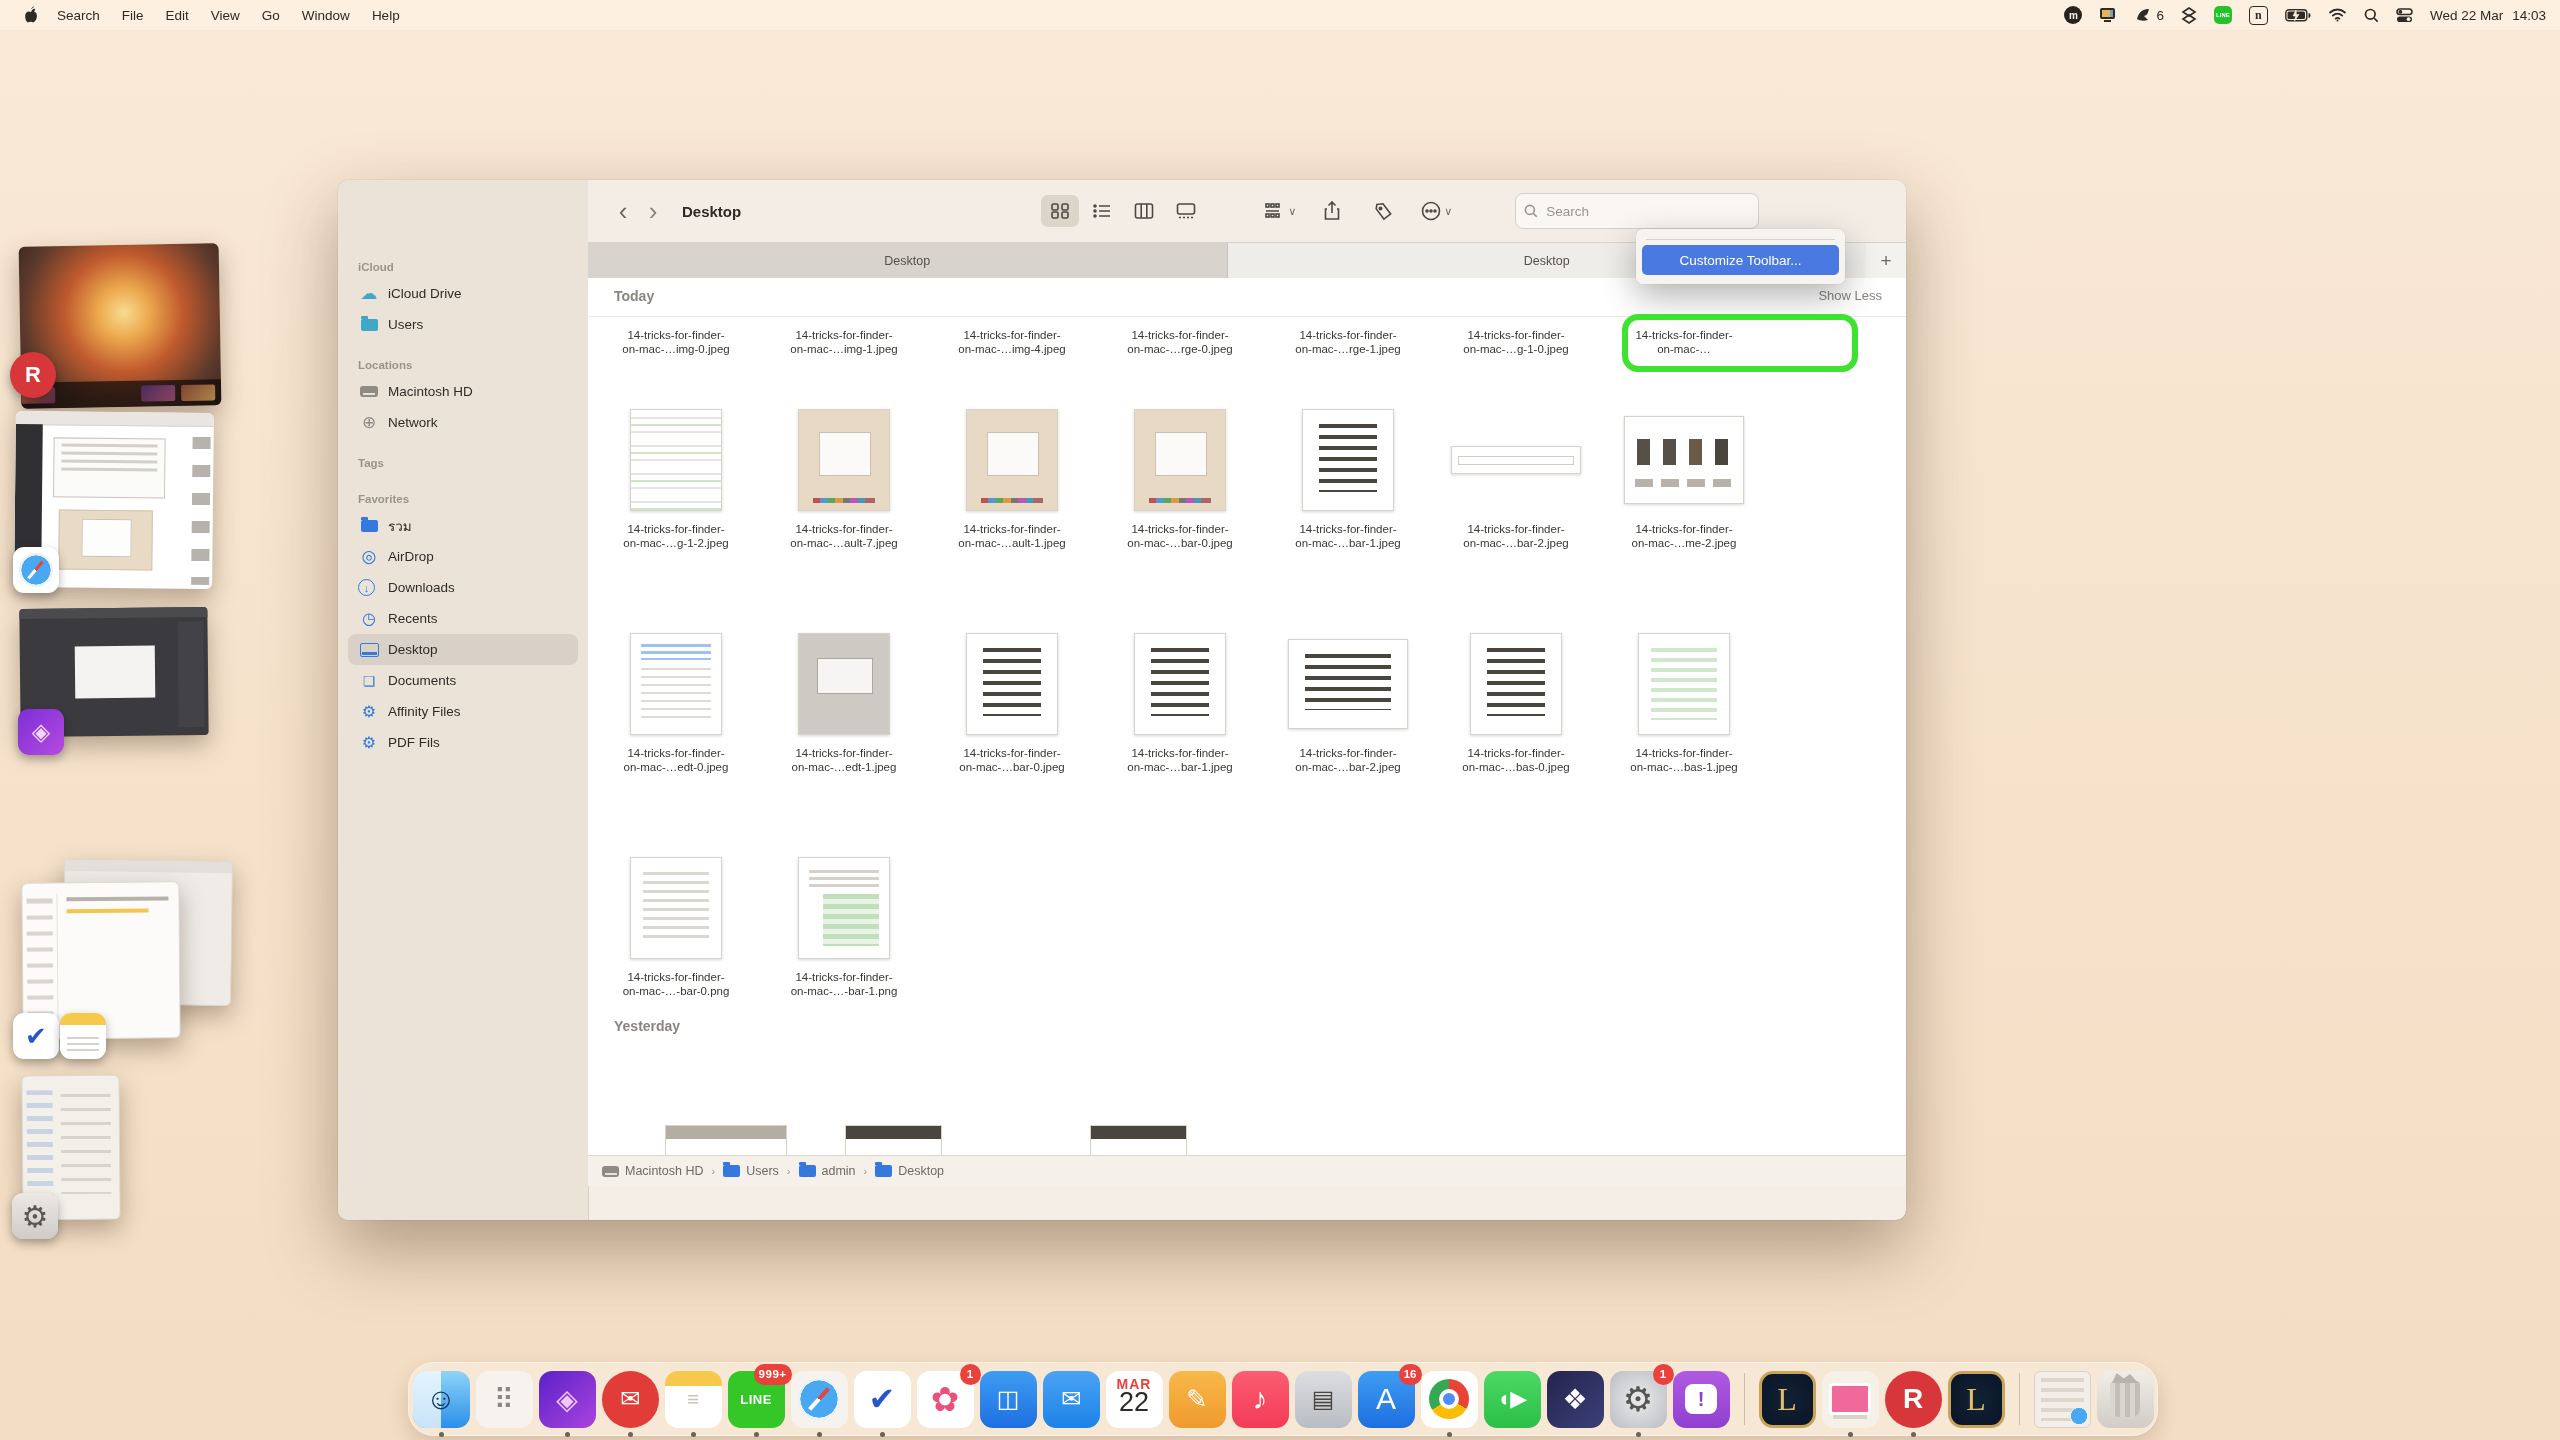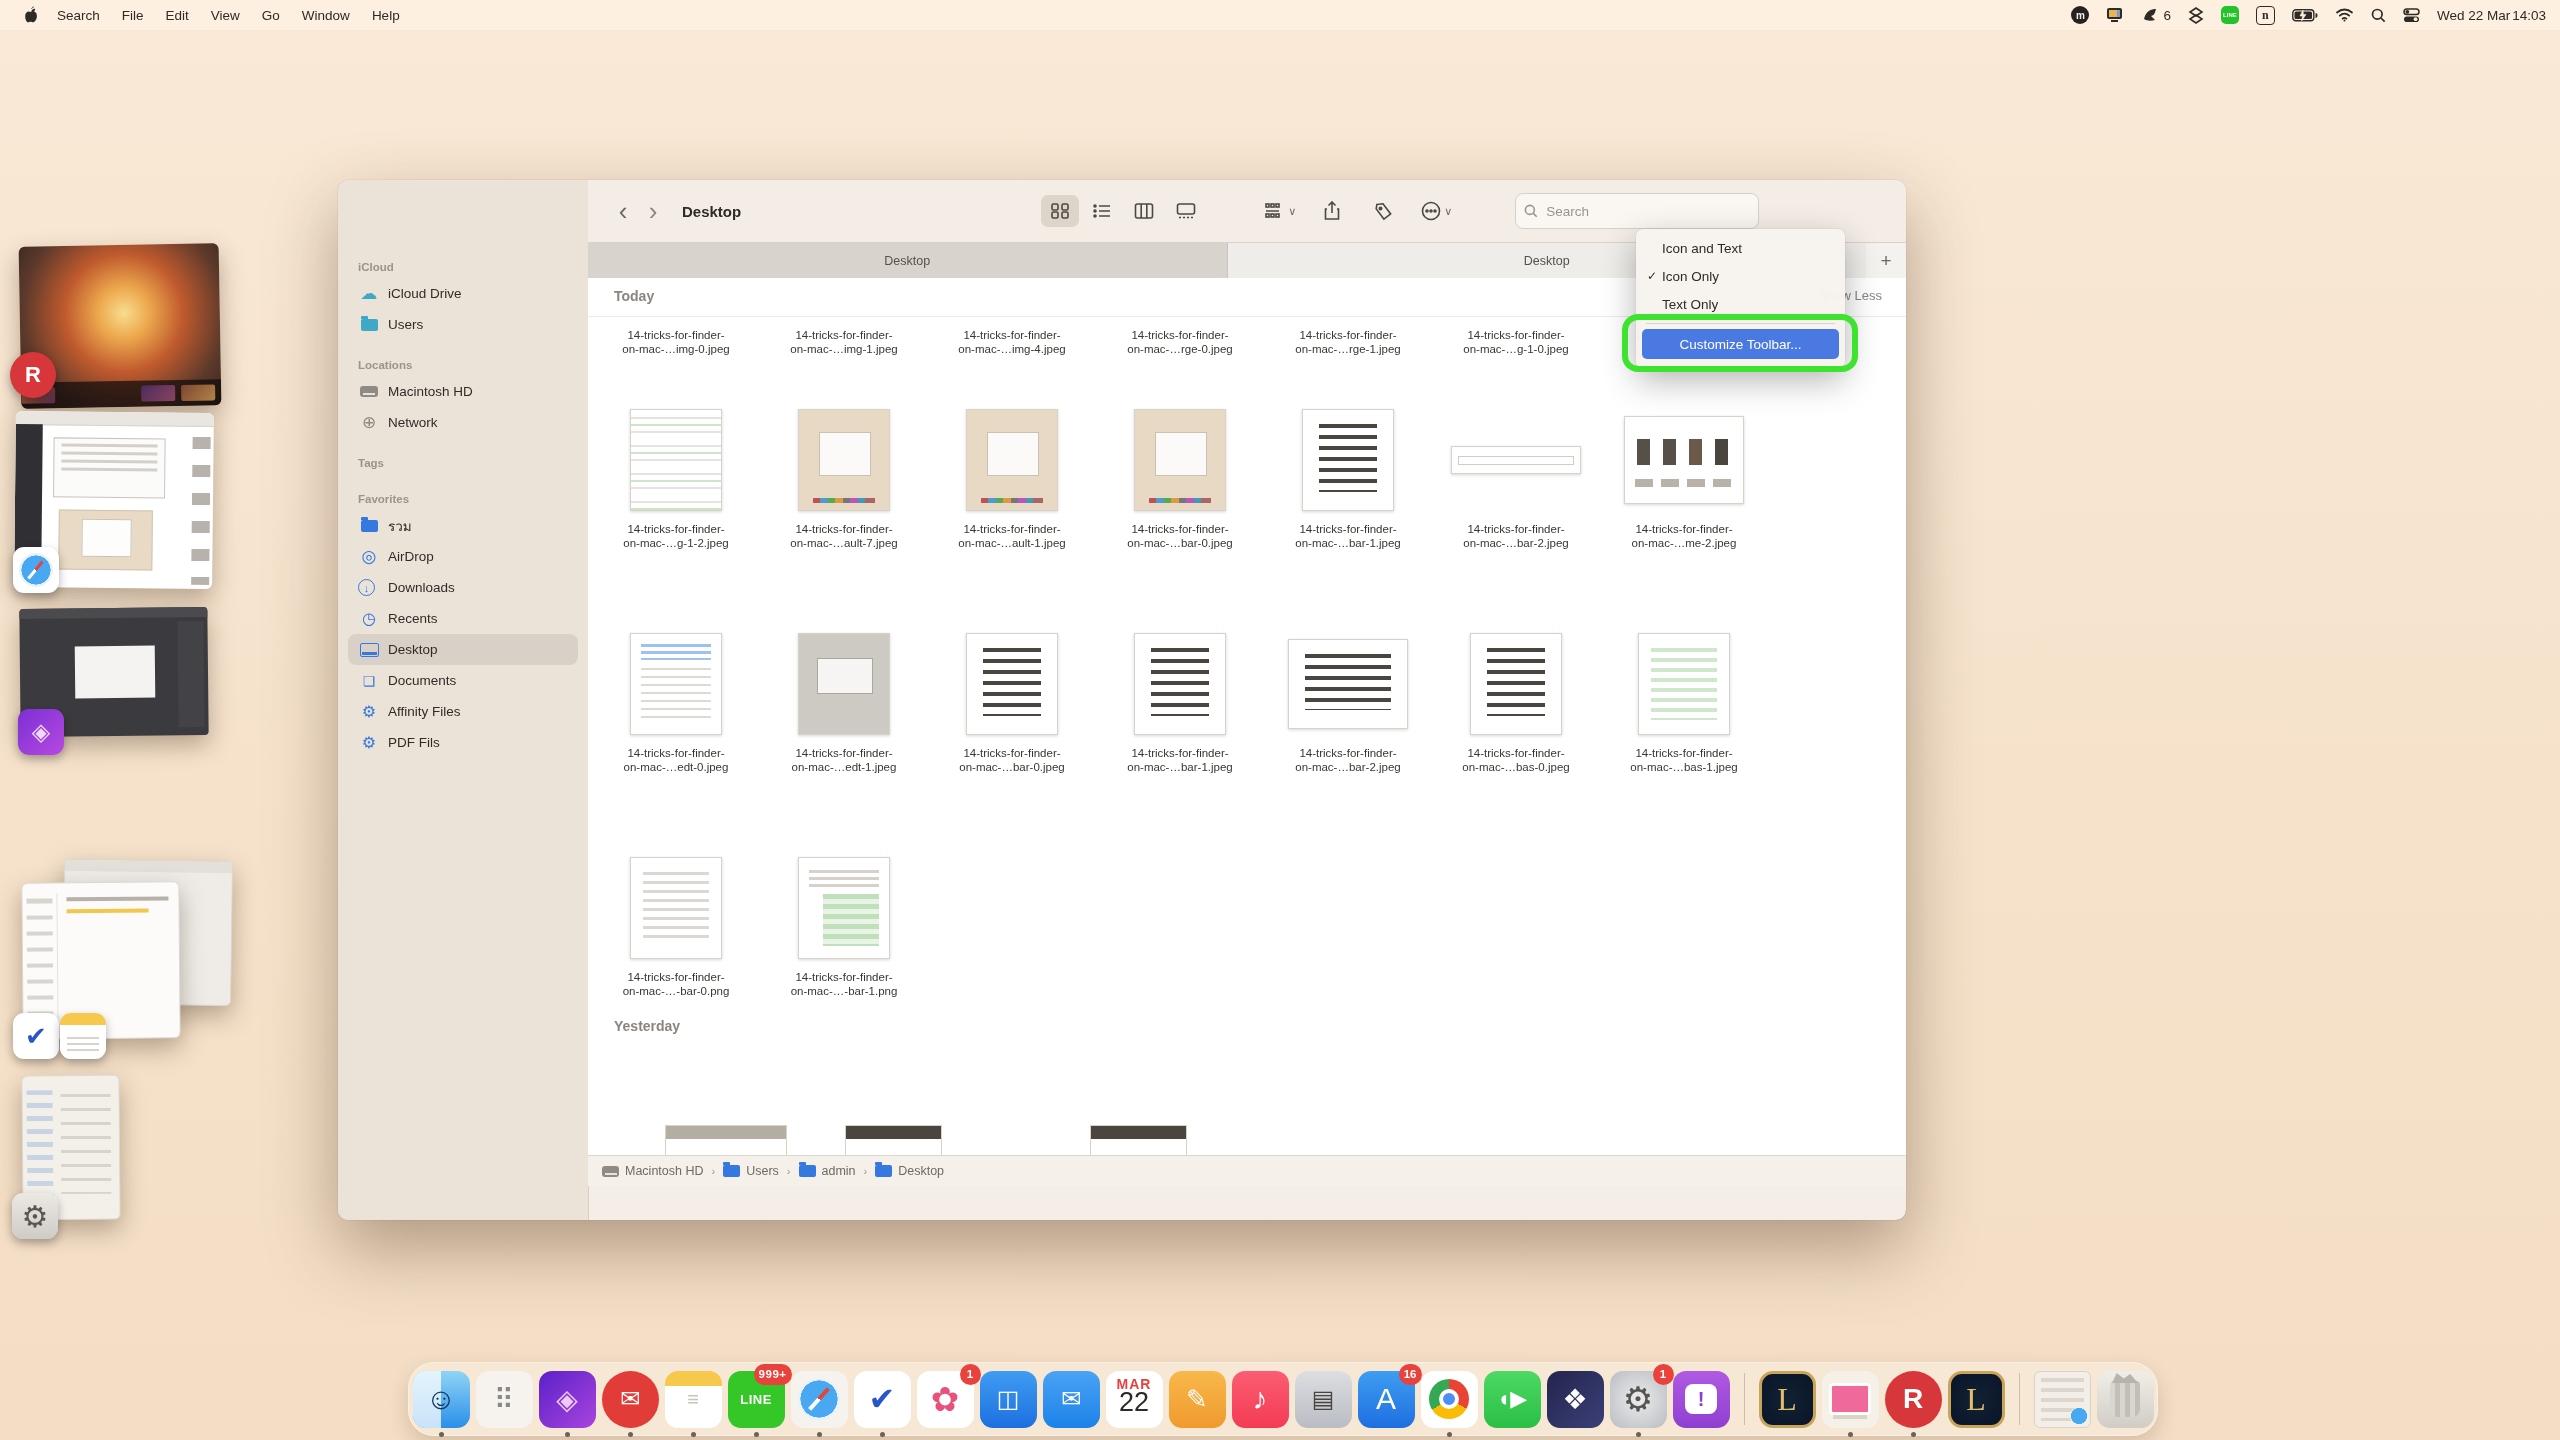--- a/index.html
+++ b/index.html
@@ -18,21 +18,21 @@
   #menubar .mright{margin-left:auto;display:flex;align-items:center;gap:17px;padding-right:14px;}
   .sticon{display:inline-flex;align-items:center;justify-content:center;height:18px;color:#2e2a26;}
   .sticon svg{display:block}
   .st-darkcircle{width:18px;height:18px;border-radius:50%;background:#262220;color:#f5efe6;
     font-size:10px;font-weight:700;display:flex;align-items:center;justify-content:center;}
   .st-notion{width:17px;height:17px;border:1.6px solid #2e2a26;border-radius:4px;
     font-family:"Liberation Serif",serif;font-weight:700;font-size:12px;
     display:flex;align-items:center;justify-content:center;}
   .st-line{width:18px;height:18px;border-radius:5px;background:#25c32a;color:#fff;
     font-size:6px;font-weight:700;display:flex;align-items:center;justify-content:center;}
-  .clock{display:flex;gap:2px;}
+  .clock{display:flex;gap:9px;}
 
   
   .pv{position:absolute;border-radius:6px;box-shadow:0 10px 24px rgba(60,40,20,.35);}
   #pv-game{left:20px;top:245px;width:200px;height:162px;transform:rotate(-1deg);
     background:radial-gradient(circle at 52% 42%,#f8dc90 0%,#eda94e 18%,#c05a2e 42%,#5c392b 72%,#2f221c 100%);overflow:hidden;}
   #pv-game .strip{position:absolute;left:0;right:0;bottom:0;height:26px;background:rgba(20,14,12,.75);}
   #pv-game .strip i{position:absolute;top:5px;width:34px;height:16px;border-radius:2px;background:linear-gradient(135deg,#a3542e,#5b2c4e);}
   #pv-game .strip i+i{left:120px;background:linear-gradient(135deg,#4c2b5c,#8a4460);}
   #pv-game .strip i+i+i{left:160px;background:linear-gradient(135deg,#7c4630,#b08448);}
   #pv-safari{left:15px;top:412px;width:198px;height:176px;background:#fff;transform:rotate(.6deg);overflow:hidden;}
@@ -867,37 +867,20 @@
           <span class="si" data-ic="folder">
               <i></i>
             </span>
           <span>Desktop</span>
         </span>
       </div>
     </div>
   </div>
 
   <div id="ctxmenu">
-    <div>
-
-        <div class="cm-item" data-checked="false">
-
-          <span>Icon and Text</span>
-        </div>
-
-        <div class="cm-item" data-checked="true">
-          <span class="chk">✓</span>
-          <span>Icon Only</span>
-        </div>
-
-        <div class="cm-item" data-checked="false">
-
-          <span>Text Only</span>
-        </div>
-      </div>
     <div id="cm-sep"></div>
     <div id="cm-customize">Customize Toolbar...</div>
   </div>
   <div id="annot-ring"></div>
 
   <div id="dock">
 
       <div class="di" data-kind="finder" title="finder">
         <span class="glyph">☺</span>
 

